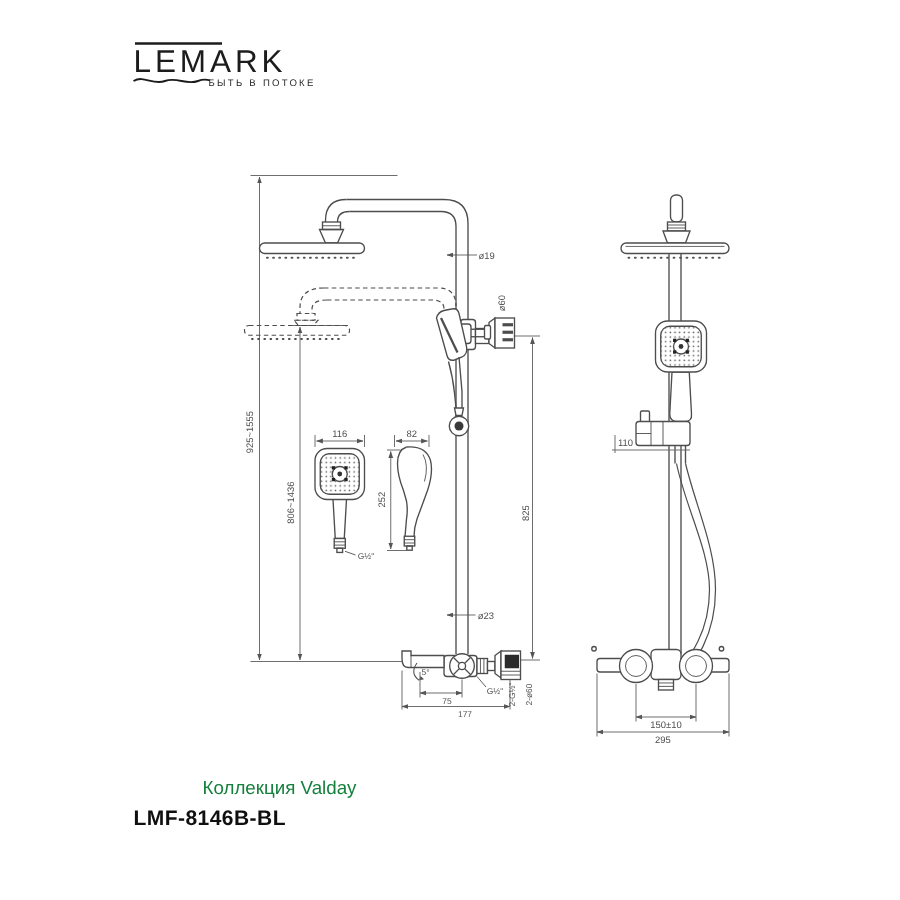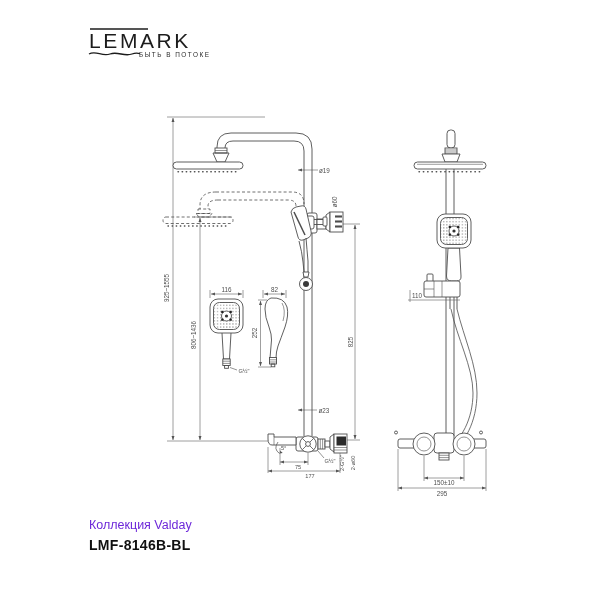--- a/index.html
+++ b/index.html
@@ -9,21 +9,21 @@
   
   .logo{position:absolute;left:88px;top:24px;width:140px;height:40px;}
   .logo .brand{font-size:21px;letter-spacing:2.6px;fill:#1c1c1c;font-weight:400;}
   .logo .tag{font-size:6.4px;letter-spacing:1.5px;fill:#2a2a2a;}
   
   svg text{font-family:"Liberation Sans",sans-serif;}
   .dim{font-size:6.3px;fill:#4f4f4f;}
   .dim-s{font-size:5.6px;fill:#4f4f4f;}
   
   .footer{position:absolute;left:89px;top:518px;color:#222;}
-  .footer .collection{font-size:12.5px;color:#6d28d9;margin-bottom:5px;}
+  .footer .collection{font-size:12.5px;color:#15803d;margin-bottom:5px;margin-left:46px;}
   .footer .model{font-size:14px;font-weight:700;color:#101010;letter-spacing:.3px;}
 </style>
 </head>
 <body>
 
 <div class="stage">
 
   
   <div class="logo">
     <svg width="140" height="40" viewBox="0 0 140 40">

